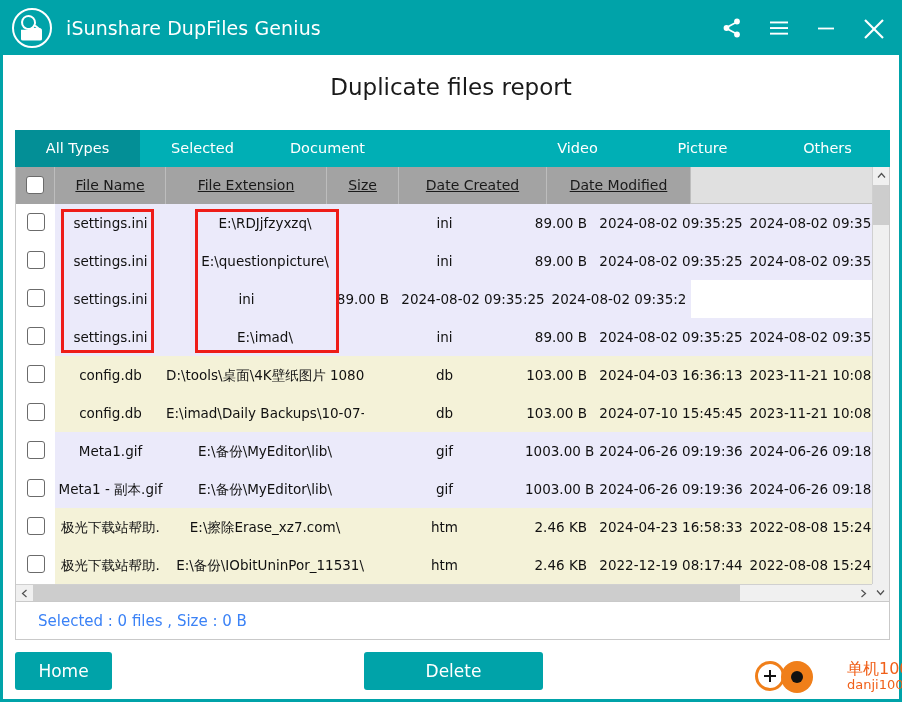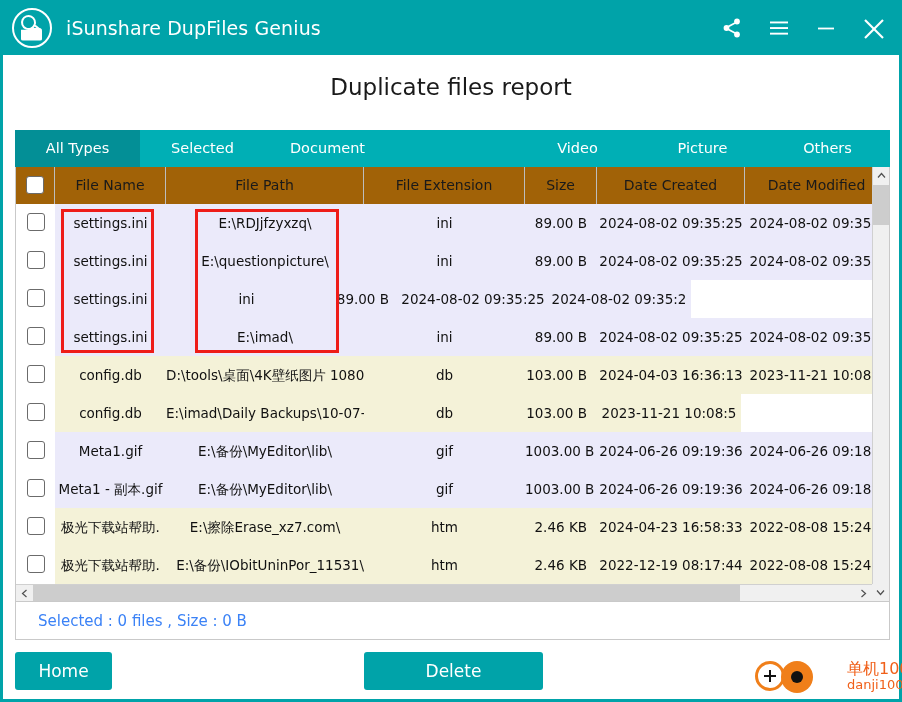--- a/index.html
+++ b/index.html
@@ -87,22 +87,22 @@
     overflow: hidden;
   }
   .thead {
     display: flex; height: 37px; background: #e0e0e0;
     border-bottom: 1px solid #c0c0c0;
   }
   .th {
     height: 37px; line-height: 37px; text-align: center;
     font-size: 14px; color: #1a1a1a;
     border-right: 1px solid #bdbdbd;
-    background: #a16207;
-    overflow: hidden; white-space: nowrap;
+    background: #a3a3a3;
+    overflow: hidden; white-space: nowrap; text-decoration: underline;
   }
   .th.cb { border-right: 1px solid #bdbdbd; }
   .hdrcheck {
     width: 18px; height: 18px; margin: 9px auto 0;
     border: 1px solid #6b6b6b; border-radius: 3px; background: #ffffff;
   }
   .tbody { position: relative; }
   .trow {
     display: flex; height: 38px;
     border-bottom: 1px solid #ffffff;
@@ -274,21 +274,20 @@
       <div class="tab" style="width: 125px;">Picture</div>
       <div class="tab" style="width: 125px;">Others</div>
     </div>
 
   <div class="tablewrap">
     <div class="thead" id="thead">
         <div class="th cb" style="width: 39px;">
           <div class="hdrcheck"></div>
         </div>
         <div class="th" style="width: 111px;">File Name</div>
-        <div class="th" style="width: 198px;">File Path</div>
         <div class="th" style="width: 161px;">File Extension</div>
         <div class="th" style="width: 72px;">Size</div>
         <div class="th" style="width: 148px;">Date Created</div>
         <div class="th" style="width: 144px;">Date Modified</div>
       </div>
     <div class="tbody" id="tbody">
         <div class="trow">
           <div class="td cb cb-cell" style="width: 39px;">
             <div class="rowcheck"></div>
           </div>
@@ -343,20 +342,21 @@
           <div class="td grp-b" style="width: 144px;">2023-11-21 10:08:5</div>
         </div>
         <div class="trow">
           <div class="td cb cb-cell" style="width: 39px;">
             <div class="rowcheck"></div>
           </div>
           <div class="td grp-b" style="width: 111px;">config.db</div>
           <div class="td grp-b" style="width: 198px;">E:\imad\Daily Backups\10-07-</div>
           <div class="td grp-b" style="width: 161px;">db</div>
           <div class="td size grp-b" style="width: 72px;">103.00 B</div>
+          <div class="td grp-b" style="width: 148px;">2024-07-10 15:45:45</div>
           <div class="td grp-b" style="width: 144px;">2023-11-21 10:08:5</div>
         </div>
         <div class="trow">
           <div class="td cb cb-cell" style="width: 39px;">
             <div class="rowcheck"></div>
           </div>
           <div class="td grp-a" style="width: 111px;">Meta1.gif</div>
           <div class="td grp-a" style="width: 198px;">E:\备份\MyEditor\lib\</div>
           <div class="td grp-a" style="width: 161px;">gif</div>
           <div class="td size grp-a" style="width: 72px;">1003.00 B</div>

